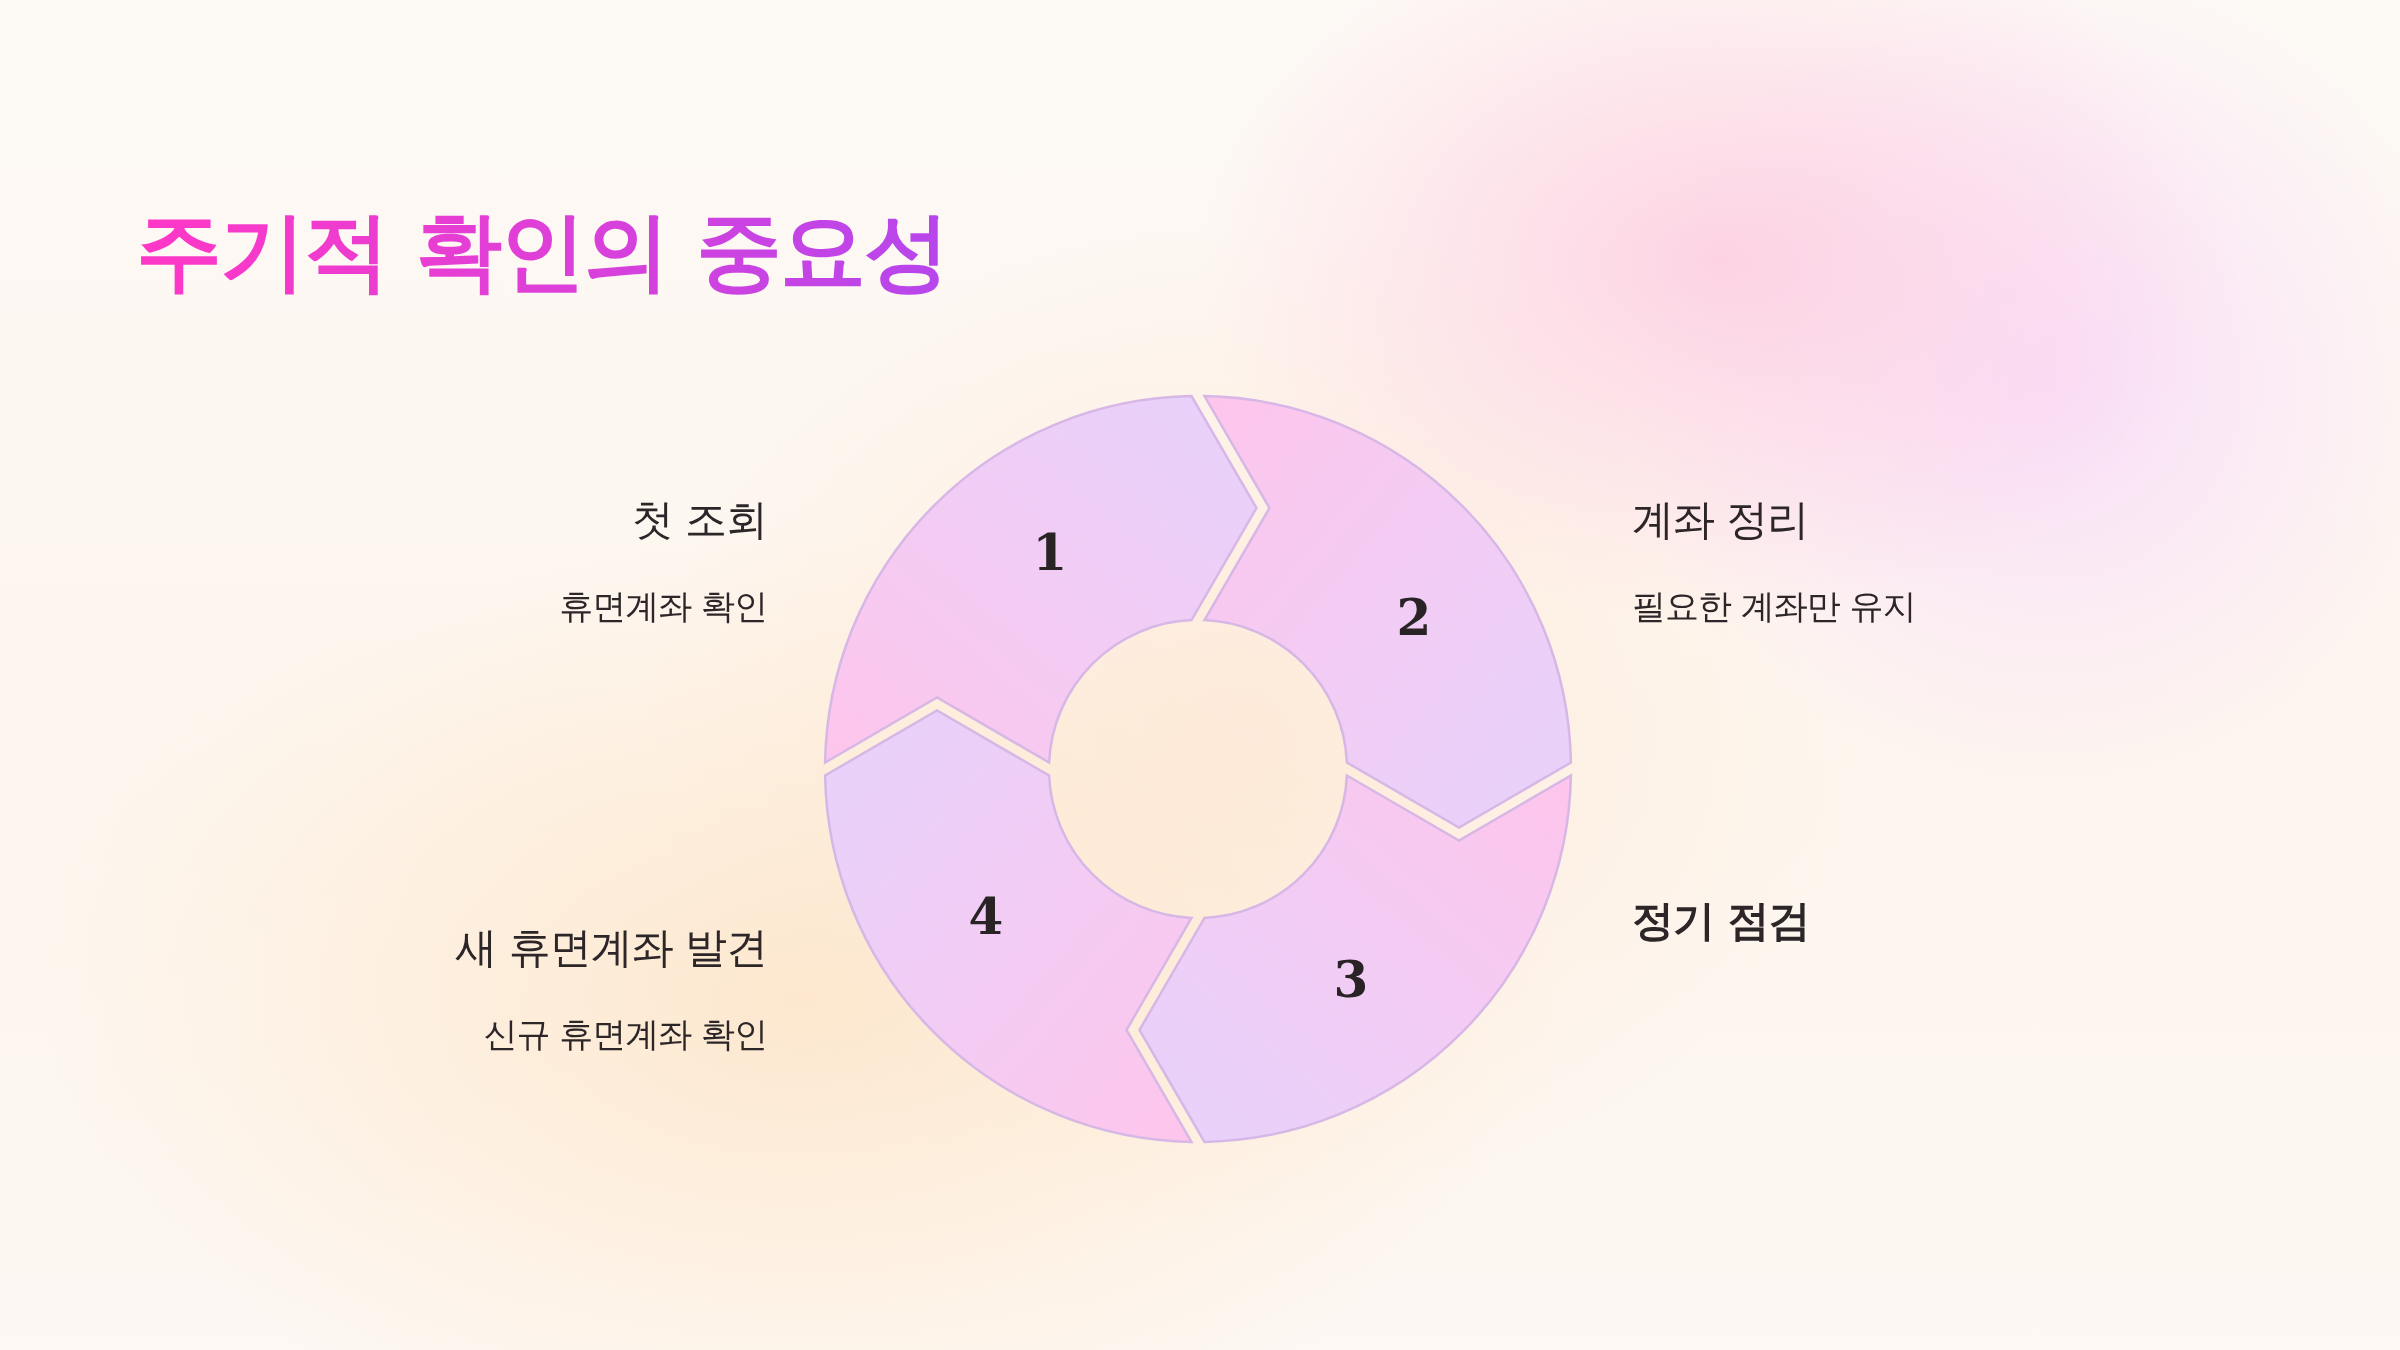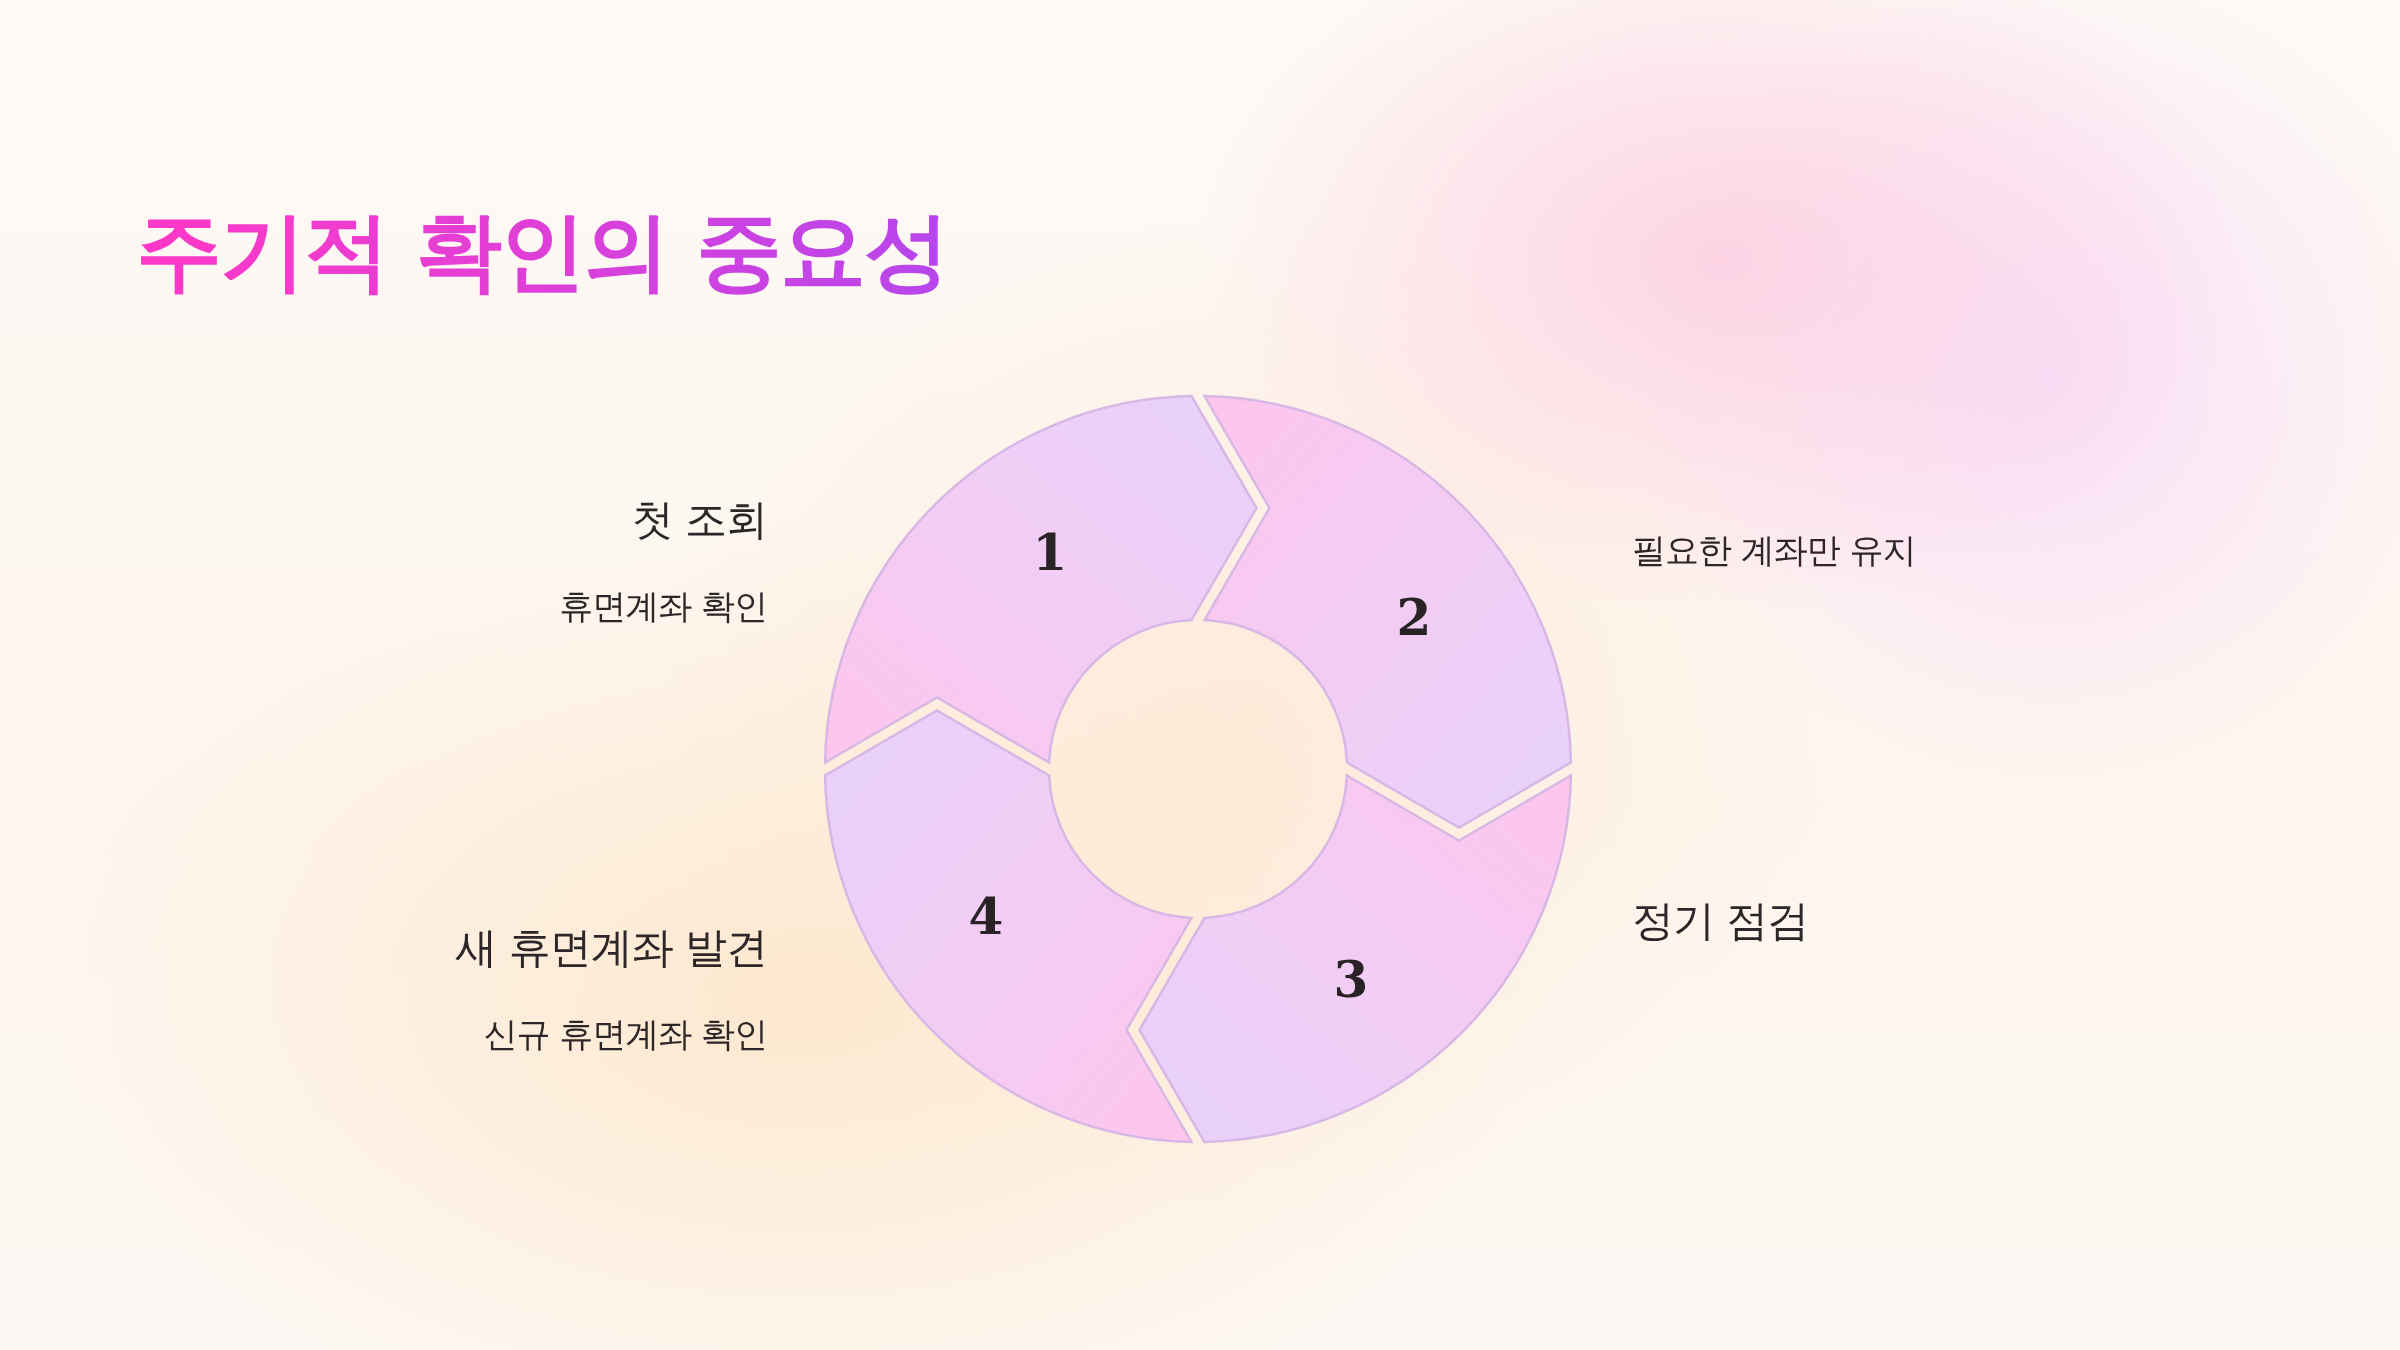--- a/index.html
+++ b/index.html
@@ -121,23 +121,24 @@
     <text class="seg-num" x="-212" y="147" text-anchor="middle" dominant-baseline="central">4</text>
   </g>
 </svg>
 
 <div class="label left" style="right: 1633px; top: 492px; text-align: right;">
   <span class="heading">첫 조회</span>
   <span class="desc">휴면계좌 확인</span>
 </div>
 
 <div class="label right" style="left: 1632px; top: 492px;">
+  <span class="heading">계좌 정리</span>
   <span class="desc">필요한 계좌만 유지</span>
 </div>
 
-<div class="label right" style="left: 1632px; top: 893px;">
+<div class="label right" style="left: 1632px; top: 893px; font-weight: bold;">
   <span class="heading">정기 점검</span>
 </div>
 
 <div class="label left" style="right: 1633px; top: 920px; margin-left: 40px;">
   <span class="heading">새 휴면계좌 발견</span>
   <span class="desc">신규 휴면계좌 확인</span>
 </div>
 
 </body></html>

